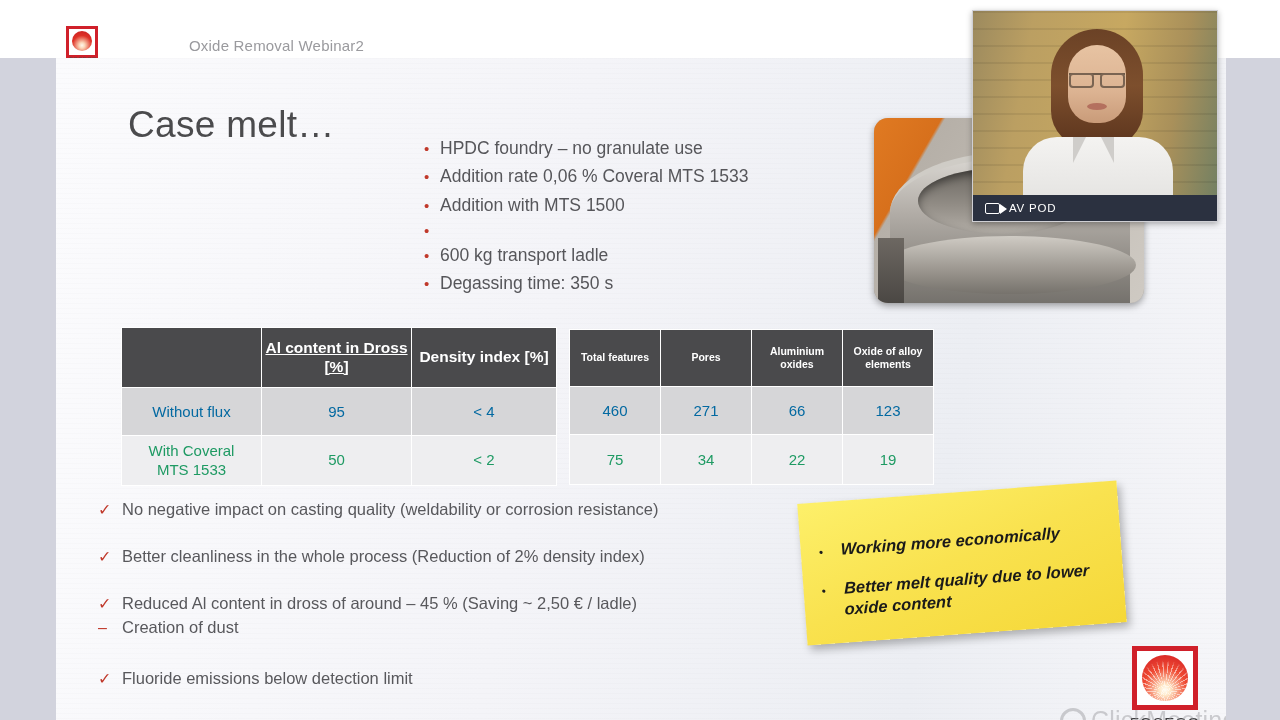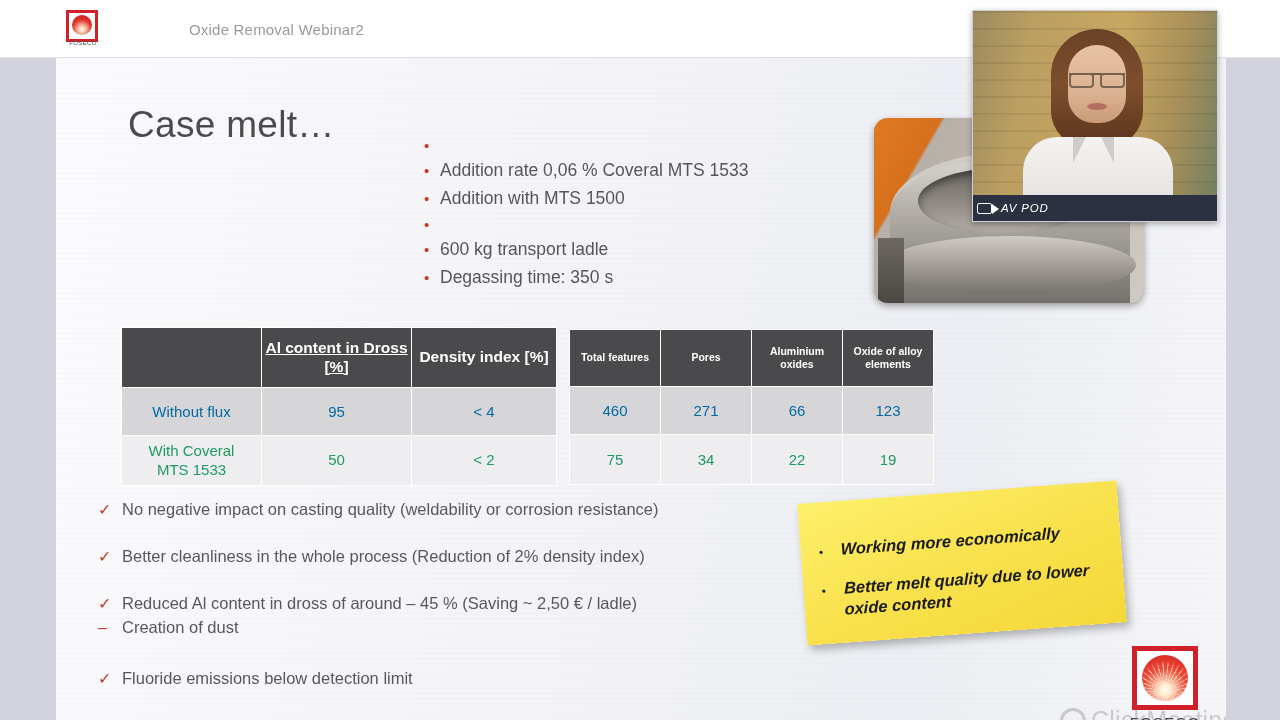--- a/index.html
+++ b/index.html
@@ -6,21 +6,21 @@
   html, body {
     width: 1280px; height: 720px;
     overflow: hidden;
     font-family: "Liberation Sans", sans-serif;
     background: #ffffff;
   }
   #app { position: relative; width: 1280px; height: 720px; background: #ffffff; }
 
   
   .topbar {
-    position: absolute; left: 0; top: 0; width: 1280px; height: 58px;
+    position: absolute; left: 0; top: 16px; width: 1280px; height: 58px;
     background: #ffffff; border-bottom: 1px solid #e2e2e6;
   }
   .brand-logo {
     position: absolute; left: 66px; top: 10px; width: 38px; height: 38px;
   }
   .brand-logo .frame {
     position: absolute; left: 0; top: 0; width: 32px; height: 32px;
     border: 3px solid #d0202a; background: #ffffff;
   }
   .brand-logo .orb {
@@ -152,22 +152,22 @@
   }
   .avpod .collar-l { left: 100px; border-width: 26px 13px 0 0; border-color: #cfcdca transparent transparent transparent; }
   .avpod .collar-r { left: 128px; border-width: 26px 0 0 13px; border-color: #cfcdca transparent transparent transparent; }
   .avpod .deskbar {
     position: absolute; left: 0; bottom: 0; width: 100%; height: 9px;
     background: #2b3140;
   }
   .avpod .label {
     position: absolute; left: 0; bottom: 0; width: 100%; height: 26px;
     background: #2b3140; color: #ffffff;
-    display: flex; align-items: center; padding-left: 4px;
-    font-size: 11.5px; letter-spacing: .8px; font-style: italic;
+    display: flex; align-items: center; padding-left: 12px;
+    font-size: 11.5px; letter-spacing: .8px;
   }
   .avpod .label .camicon {
     position: relative; width: 15px; height: 11px; margin-right: 9px;
     border: 1.6px solid #ffffff; border-radius: 2px;
   }
   .avpod .label .camicon:after {
     content: ""; position: absolute; right: -8px; top: 0px;
     border-style: solid; border-width: 5px 0 5px 7px;
     border-color: transparent transparent transparent #ffffff;
   }
@@ -279,20 +279,21 @@
   <div class="band-left"></div>
   <div class="band-right"></div>
 
   <div class="slide">
 
     <div class="slide-title">Case melt…</div>
 
     <div class="bullets">
       <div class="bullet-row">
         <span class="bullet-dot">•</span>
+        <span class="bullet-text">HPDC foundry – no granulate use</span>
       </div>
       <div class="bullet-row">
         <span class="bullet-dot">•</span>
         <span class="bullet-text">Addition rate 0,06 % Coveral MTS 1533</span>
       </div>
       <div class="bullet-row">
         <span class="bullet-dot">•</span>
         <span class="bullet-text">Addition with MTS 1500</span>
       </div>
       <div class="bullet-row">

